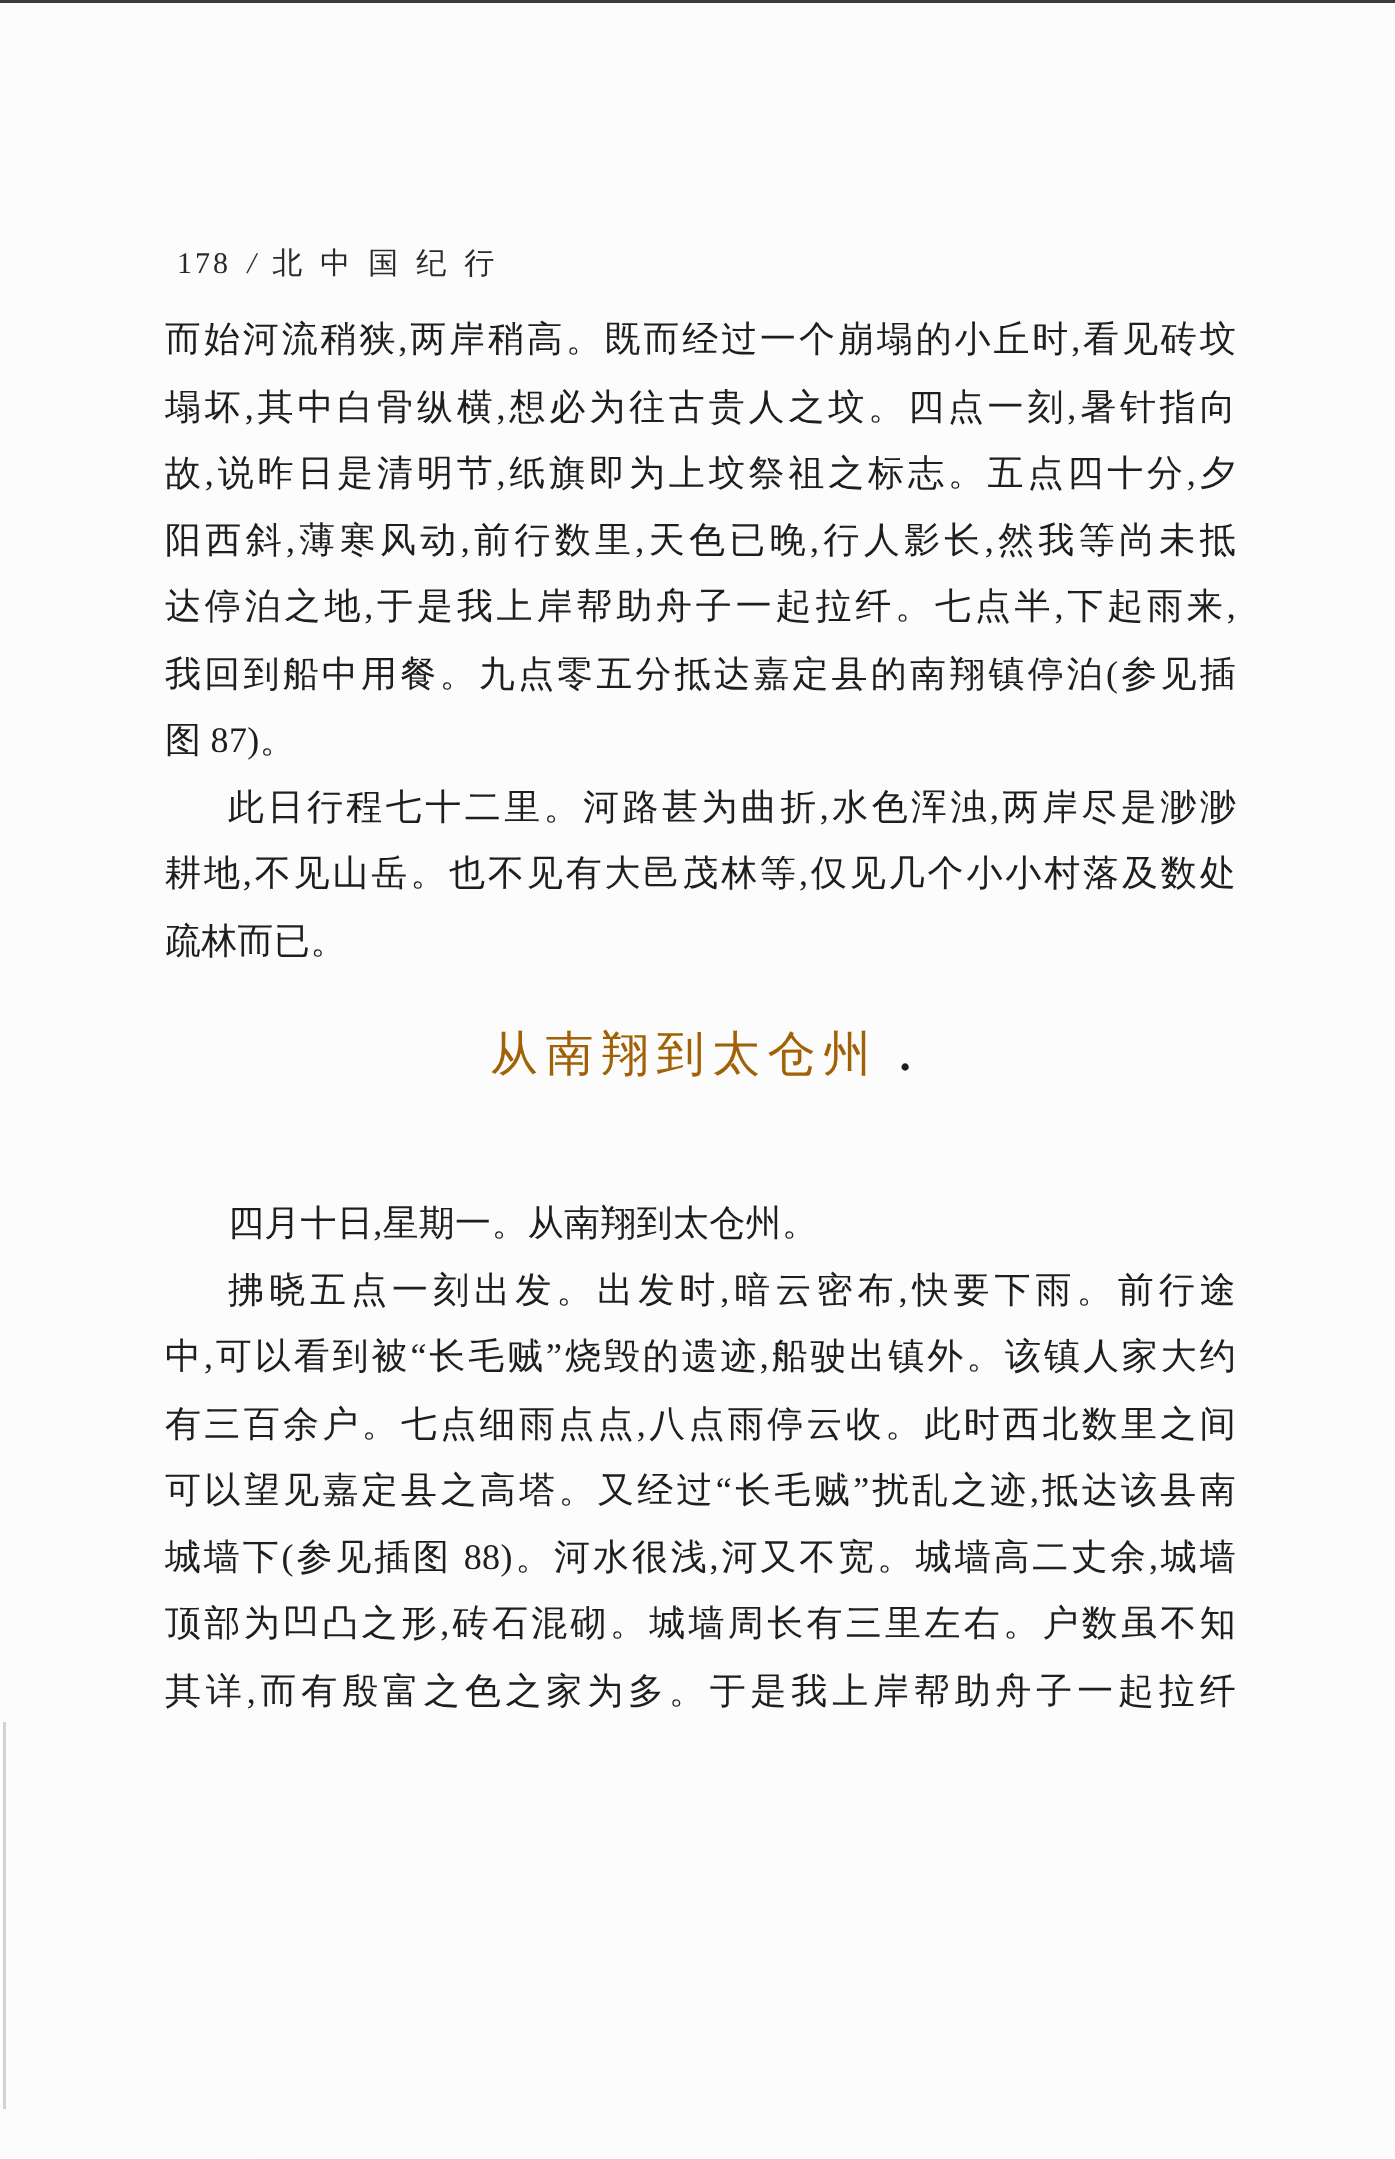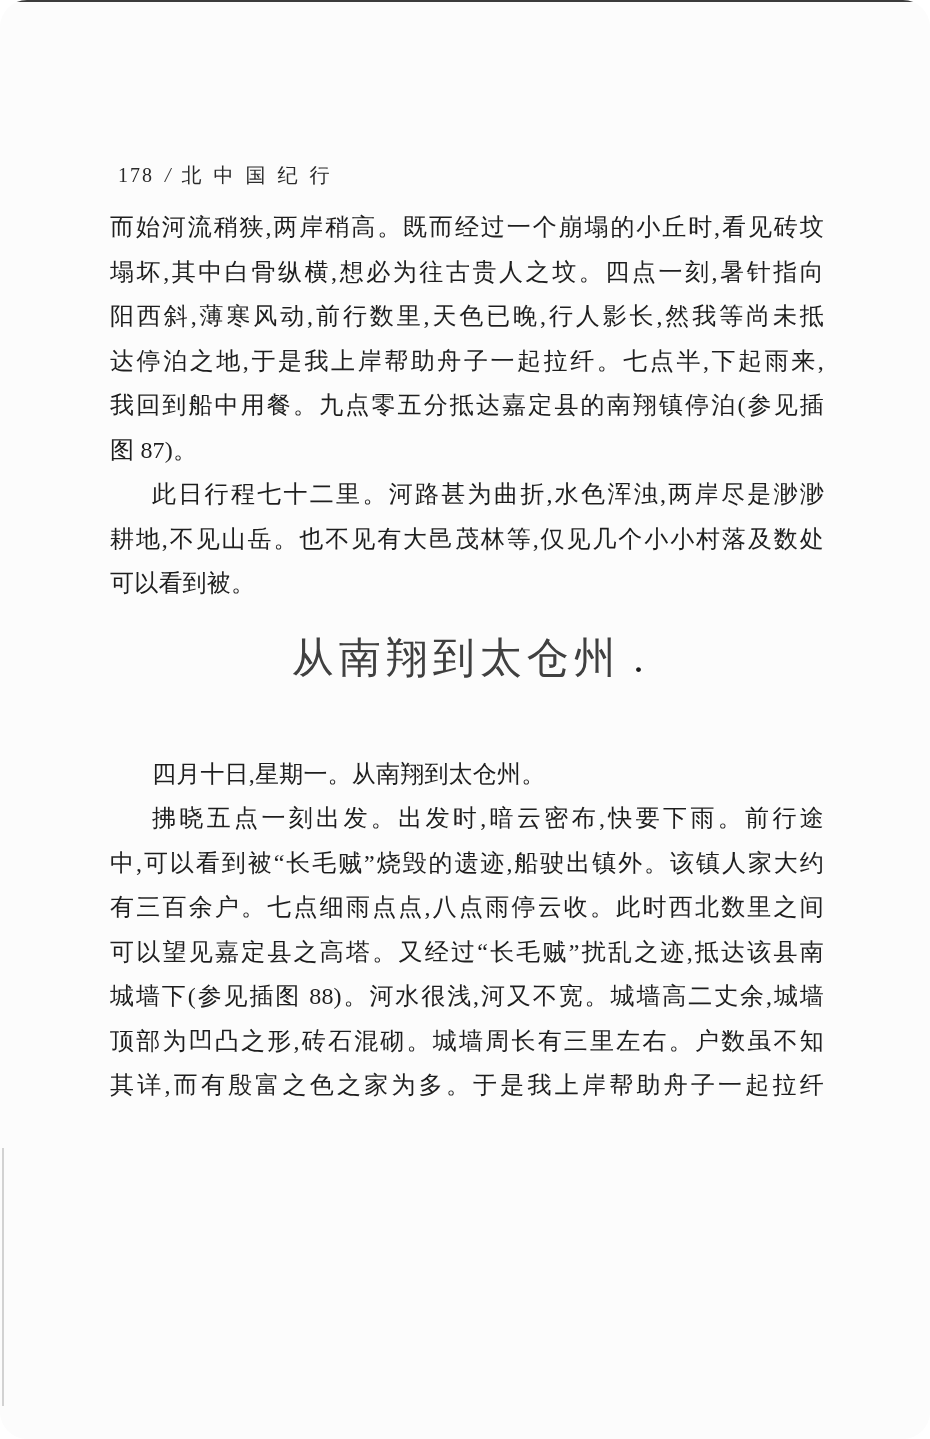--- a/index.html
+++ b/index.html
@@ -8,21 +8,20 @@
     background: #ffffff;
   }
   .page {
     position: relative;
     width: 930px;
     height: 1439px;
     background: #fcfcfc;
     overflow: hidden;
     font-family: "Liberation Serif", "DejaVu Serif", serif;
     color: #1e1e1e;
-    border-radius: 27px;
   }
   .top-edge {
     position: absolute;
     top: 0; left: 0;
     width: 100%;
     height: 2px;
     background: #3c3c3c;
   }
   .scan-line {
     position: absolute;
@@ -64,23 +63,23 @@
   .indent { text-indent: 42px; }
   .section-title-row {
     margin-top: 28px;
     margin-bottom: 64px;
     line-height: 48px;
     text-align: center;
     text-align-last: center;
     white-space: nowrap;
   }
   .section-title {
-    font-size: 42px;
+    font-size: 32px;
     letter-spacing: 5px;
-    color: #404040;
+    color: #a16207;
   }
   .title-dot {
     font-size: 30px;
     font-weight: bold;
     margin-left: 14px;
     color: #1c1c1c;
   }
 </style>
 </head>
 <body>
@@ -91,30 +90,31 @@
 
   <div class="running-header">
     <span class="pgnum">178</span><span class="sep">/</span><span class="btitle">北中国纪行</span>
   </div>
 
   <div class="body-text">
 
     <div class="para">
       <div class="ln">而始河流稍狭,两岸稍高。既而经过一个崩塌的小丘时,看见砖坟</div>
       <div class="ln">塌坏,其中白骨纵横,想必为往古贵人之坟。四点一刻,暑针指向</div>
+      <div class="ln">故,说昨日是清明节,纸旗即为上坟祭祖之标志。五点四十分,夕</div>
       <div class="ln">阳西斜,薄寒风动,前行数里,天色已晚,行人影长,然我等尚未抵</div>
       <div class="ln">达停泊之地,于是我上岸帮助舟子一起拉纤。七点半,下起雨来,</div>
       <div class="ln">我回到船中用餐。九点零五分抵达嘉定县的南翔镇停泊(参见插</div>
       <div class="ln last">图 87)。</div>
     </div>
 
     <div class="para">
       <div class="ln indent">此日行程七十二里。河路甚为曲折,水色浑浊,两岸尽是渺渺</div>
       <div class="ln">耕地,不见山岳。也不见有大邑茂林等,仅见几个小小村落及数处</div>
-      <div class="ln last">可以看到被。</div>
+      <div class="ln last">疏林而已。</div>
     </div>
 
     <div class="section-title-row">
       <span class="section-title">从南翔到太仓州</span><span class="title-dot">.</span>
     </div>
 
     <div class="para">
       <div class="ln last indent">四月十日,星期一。从南翔到太仓州。</div>
     </div>
 

